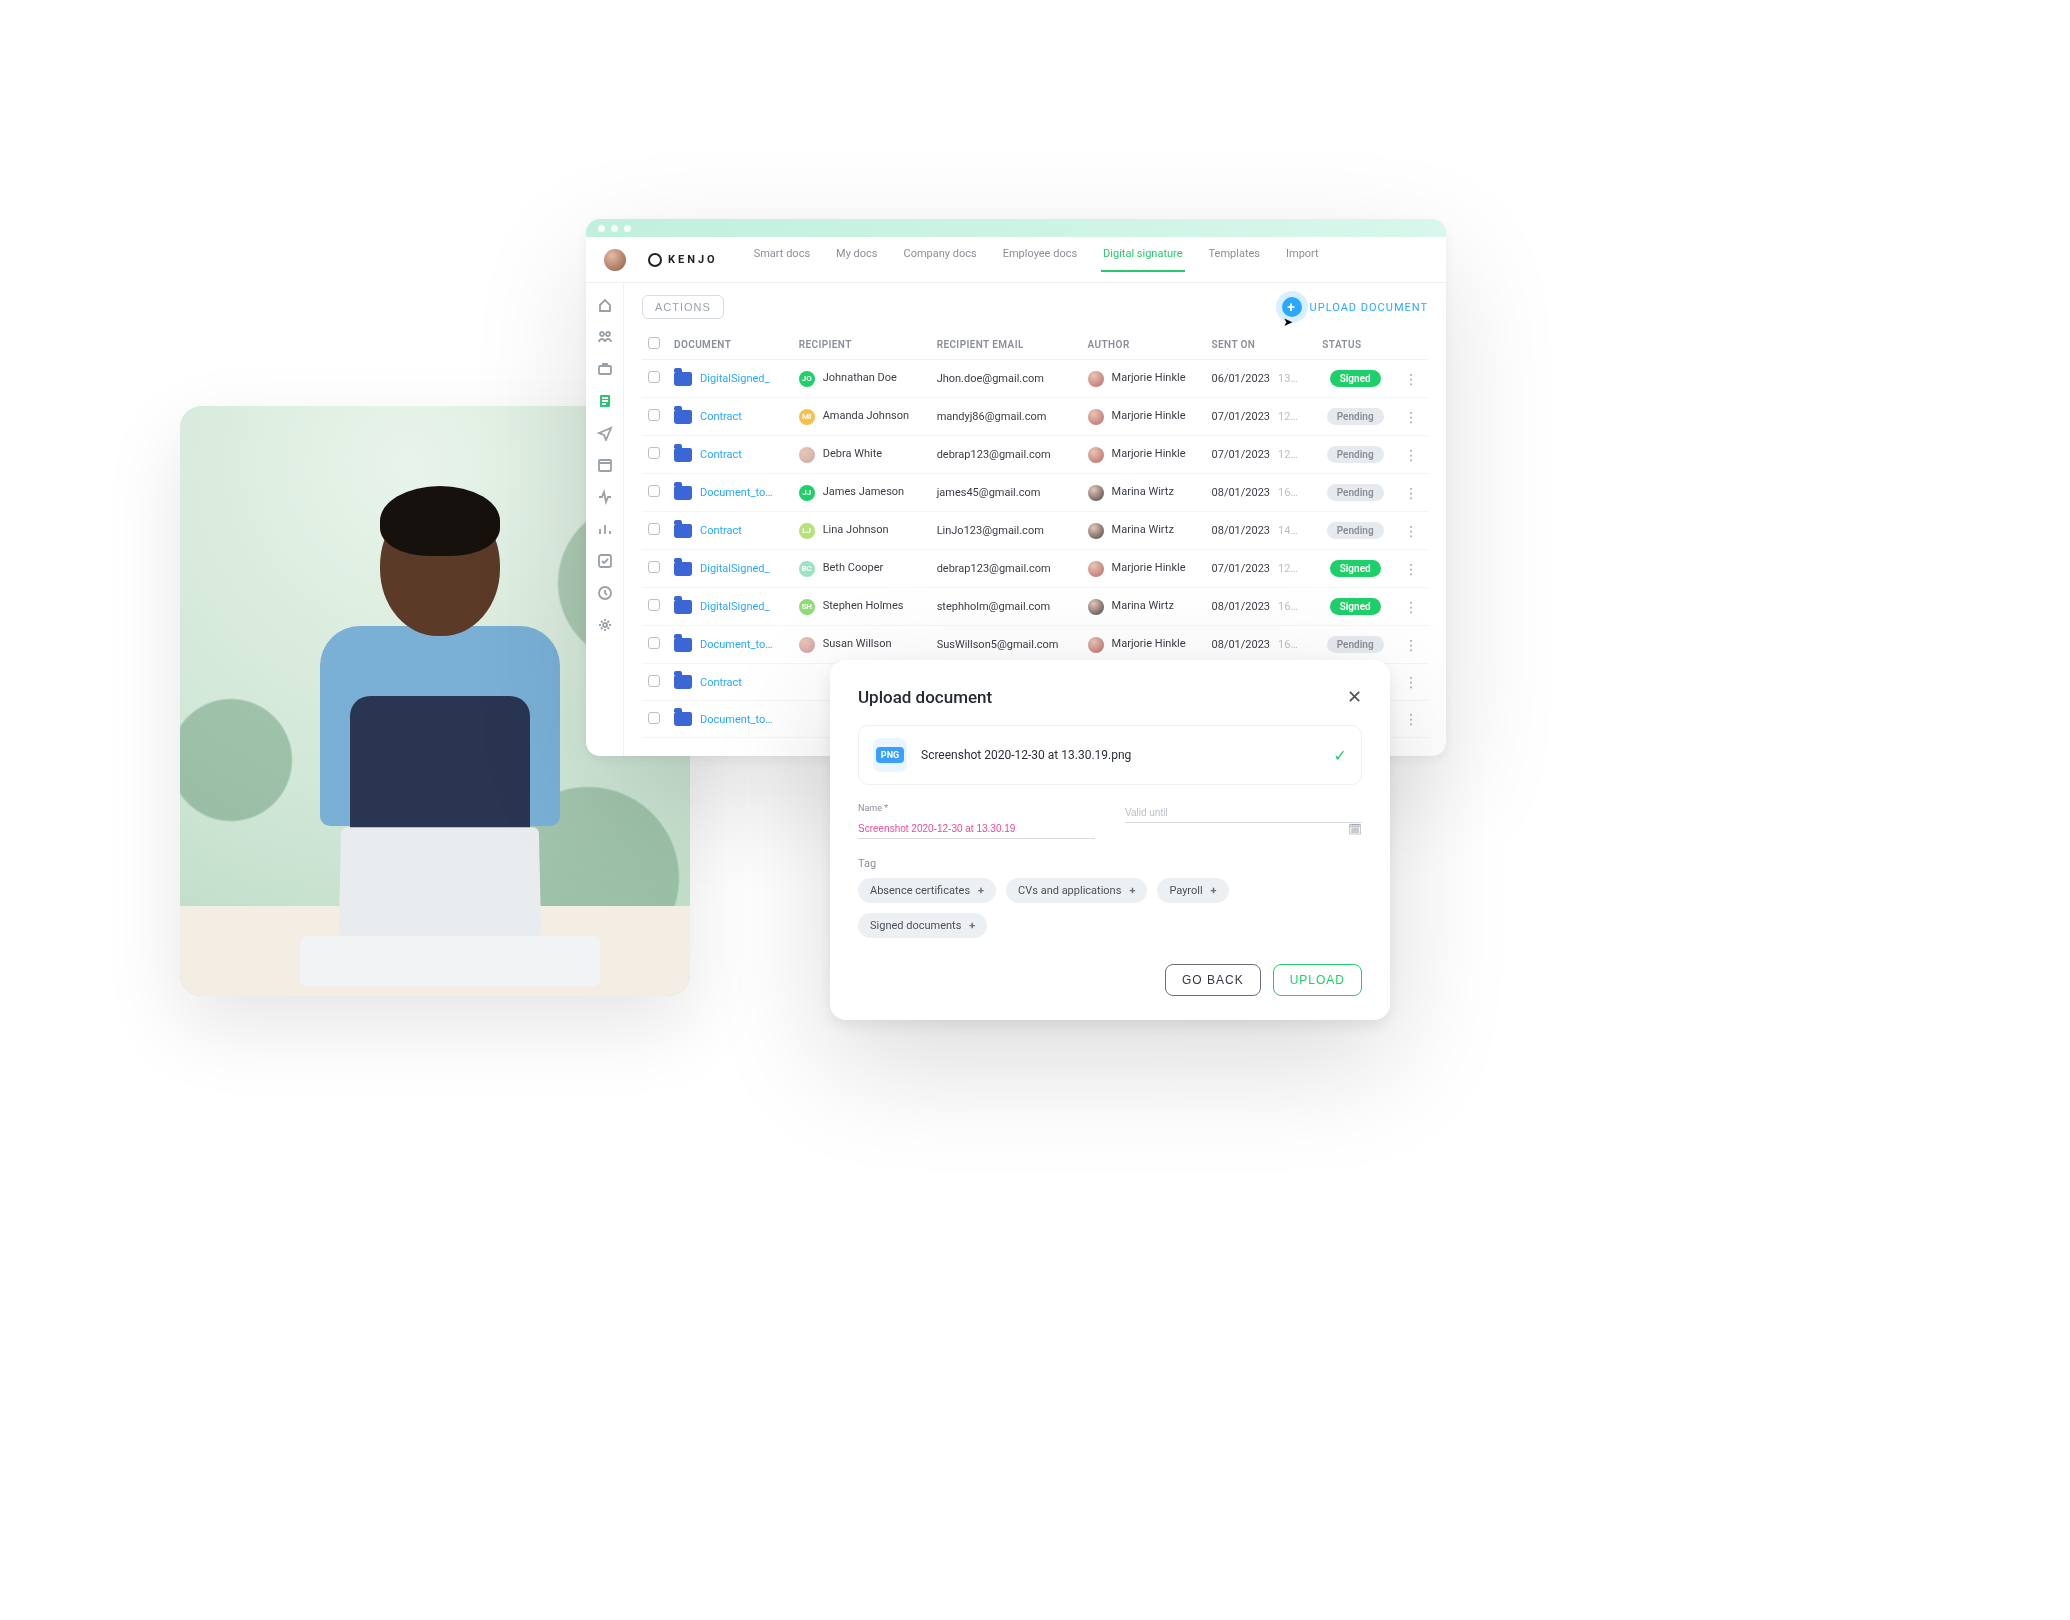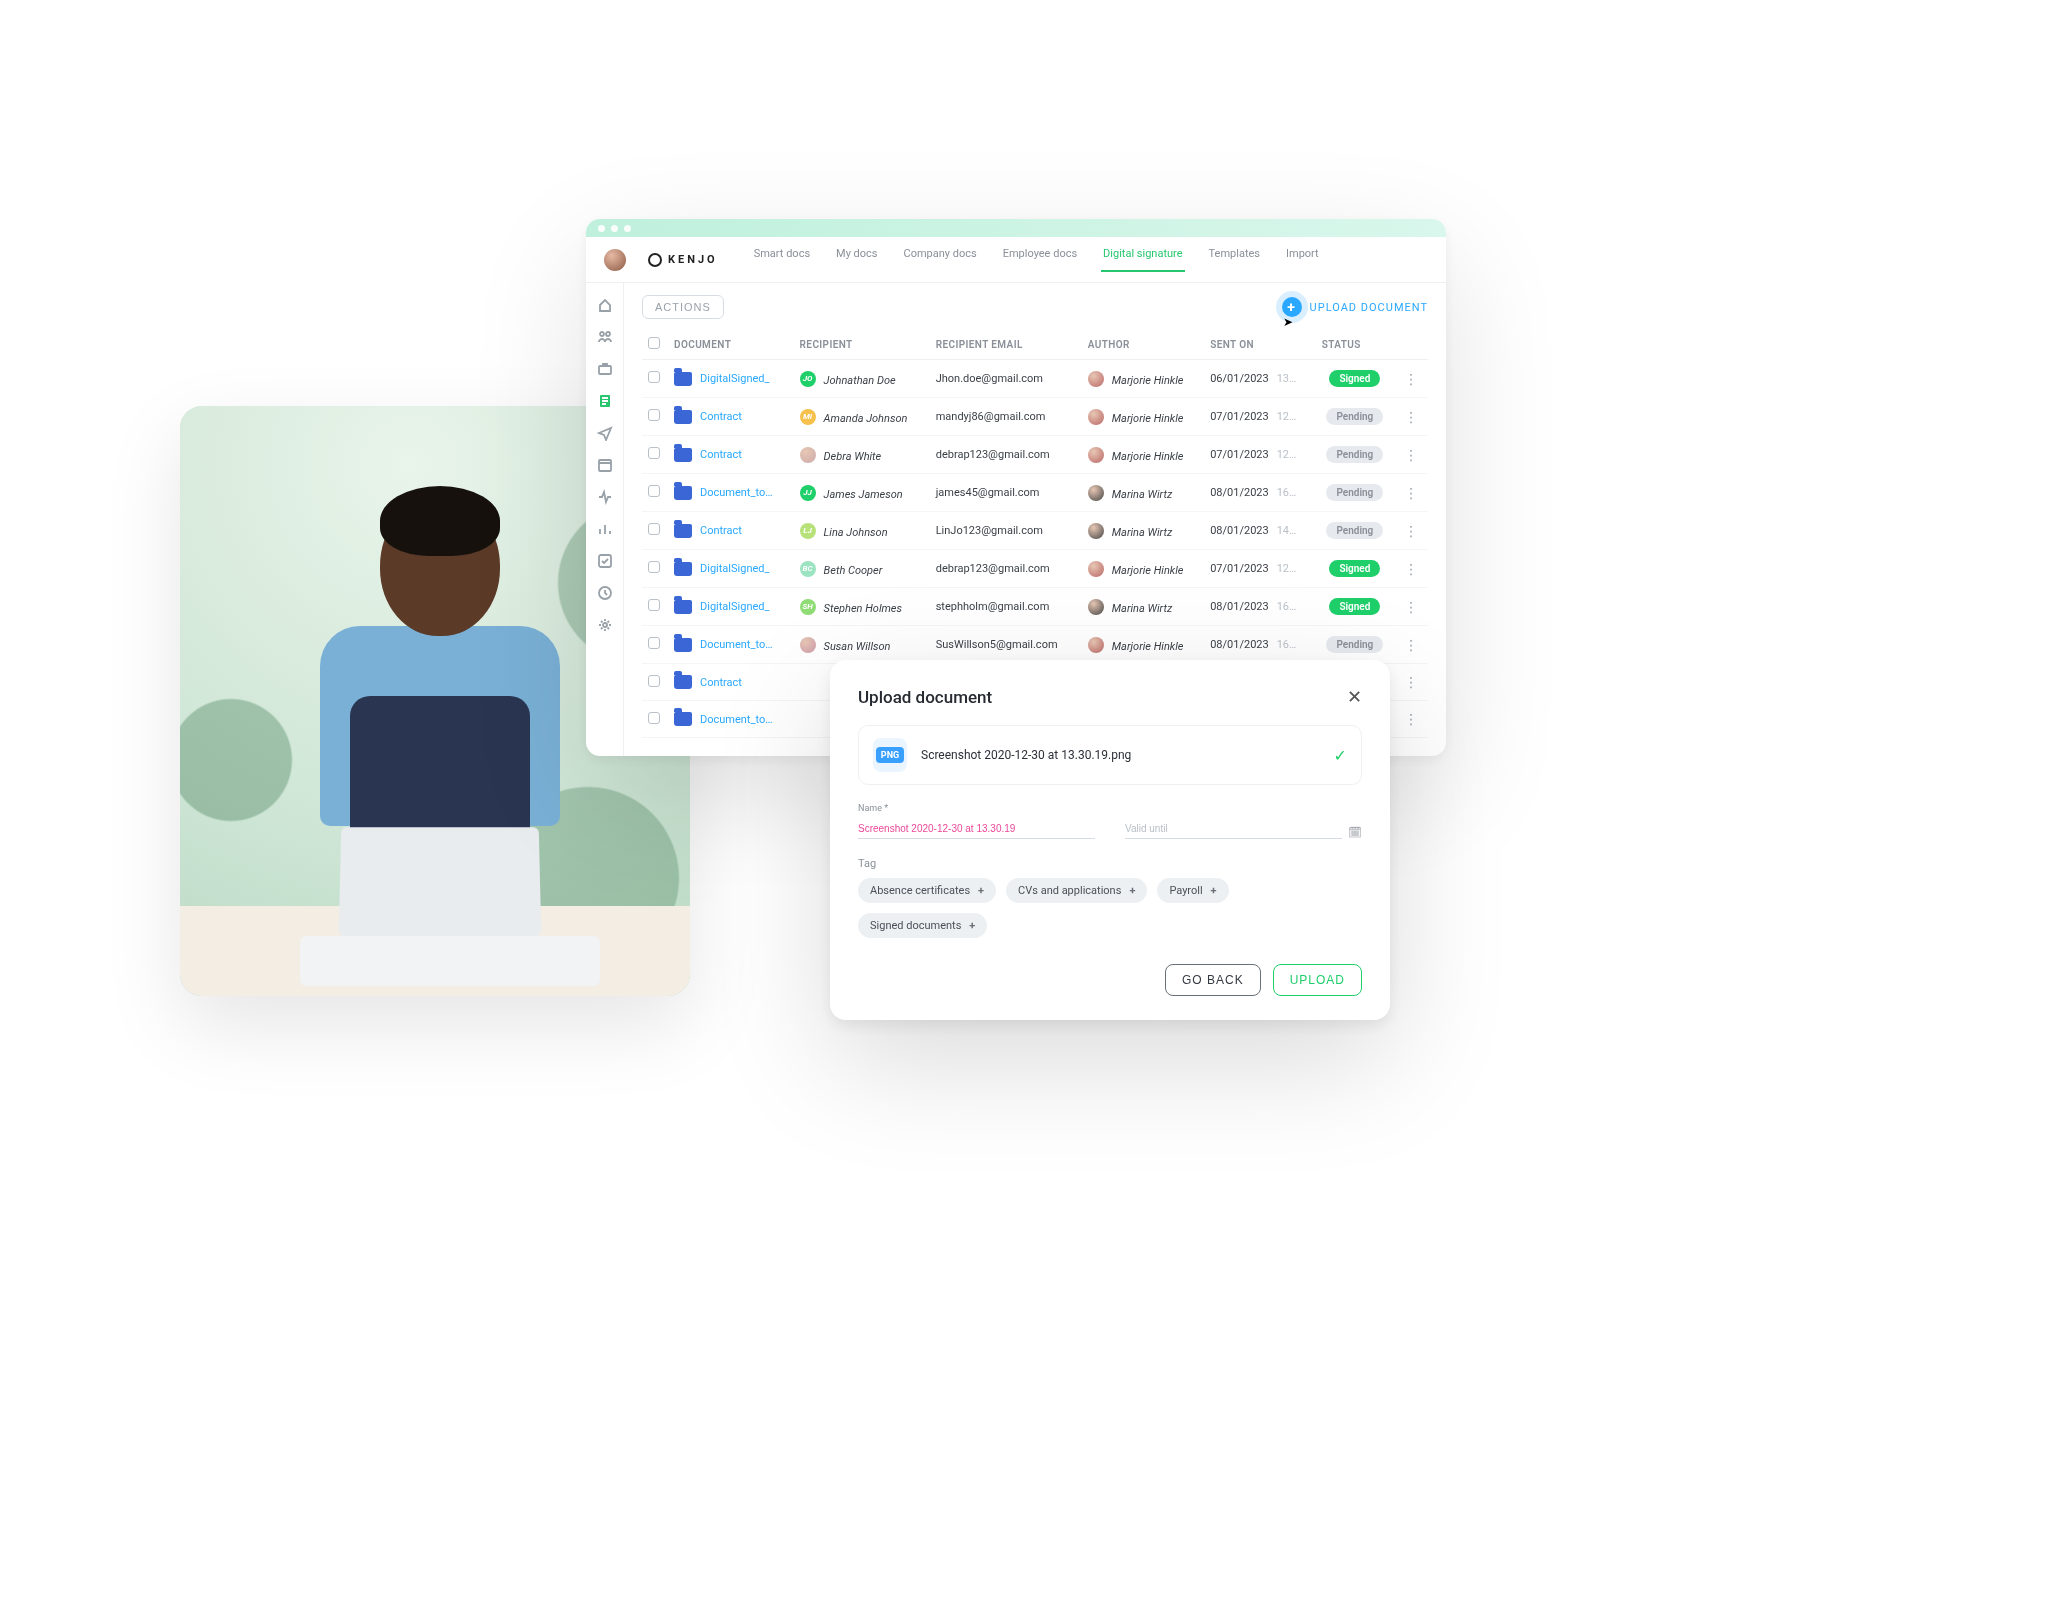--- a/index.html
+++ b/index.html
@@ -85,21 +85,21 @@
   .upload-plus{width:20px;height:20px;border-radius:50%;background:#2aa8ff;color:#fff;display:flex;align-items:center;justify-content:center;font-weight:700;font-size:14px;box-shadow:0 0 0 6px rgba(42,168,255,.18);}
   .cursor{position:absolute;right:134px;top:18px;font-size:12px;color:#000;}
 
   table{width:100%;border-collapse:collapse;font-size:11px;color:#3a3f46;}
   thead th{text-align:left;color:#8a8f98;font-weight:600;letter-spacing:.4px;padding:8px 6px;border-bottom:1px solid #eef0f2;font-size:10px;}
   tbody td{padding:10px 6px;border-bottom:1px solid #f3f5f7;vertical-align:middle;white-space:nowrap;}
   .chk{width:12px;height:12px;border:1.5px solid #b9c0c8;border-radius:3px;display:inline-block;}
   .doc-cell{display:flex;align-items:center;gap:8px;color:#2aa8ff;}
   .folder-ico{width:18px;height:14px;background:#3a66d6;border-radius:2px 2px 3px 3px;position:relative;}
   .folder-ico::before{content:"";position:absolute;left:0;top:-4px;width:8px;height:4px;background:#3a66d6;border-radius:2px 2px 0 0;}
-  .person-cell{display:flex;align-items:flex-end;gap:8px;font-style:italic;}
+  .person-cell{display:flex;align-items:flex-start;gap:8px;}
   .pc-avatar{width:16px;height:16px;border-radius:50%;display:flex;align-items:center;justify-content:center;font-size:8px;color:#fff;font-weight:700;}
   .email-cell{color:#3a3f46;}
   .date-cell{color:#3a3f46;}
   .date-cell .time{color:#b9c0c8;margin-left:8px;}
   .status-pill{display:inline-block;padding:3px 10px;border-radius:999px;font-size:10px;font-weight:600;}
   .status-signed{background:#1ecf6a;color:#fff;}
   .status-pending{background:#e6e9ed;color:#8a8f98;}
   .row-menu{color:#9aa2ab;font-size:14px;padding:0 4px;cursor:pointer;}
 
   
@@ -515,21 +515,21 @@
       </div>
       <div class="file-name">Screenshot 2020-12-30 at 13.30.19.png</div>
       <div class="file-check">✓</div>
     </div>
 
     <div class="fields">
       <div class="field">
         <label class="field-label">Name *</label>
         <input class="field-input" value="Screenshot 2020-12-30 at 13.30.19" style="">
       </div>
-      <div class="field" style="display:flex;align-items:flex-end;">
+      <div class="field" style="display:flex;align-items:flex-end;flex-direction:column;">
         <input class="field-input" placeholder="Valid until" style="">
         <span class="cal-icon">🗓</span>
       </div>
     </div>
 
     <div class="tags-label">Tag</div>
     <div class="tags" id="tag-list">
         <div class="tag">
           <span>Absence certificates</span>
           <span class="plus">+</span>

